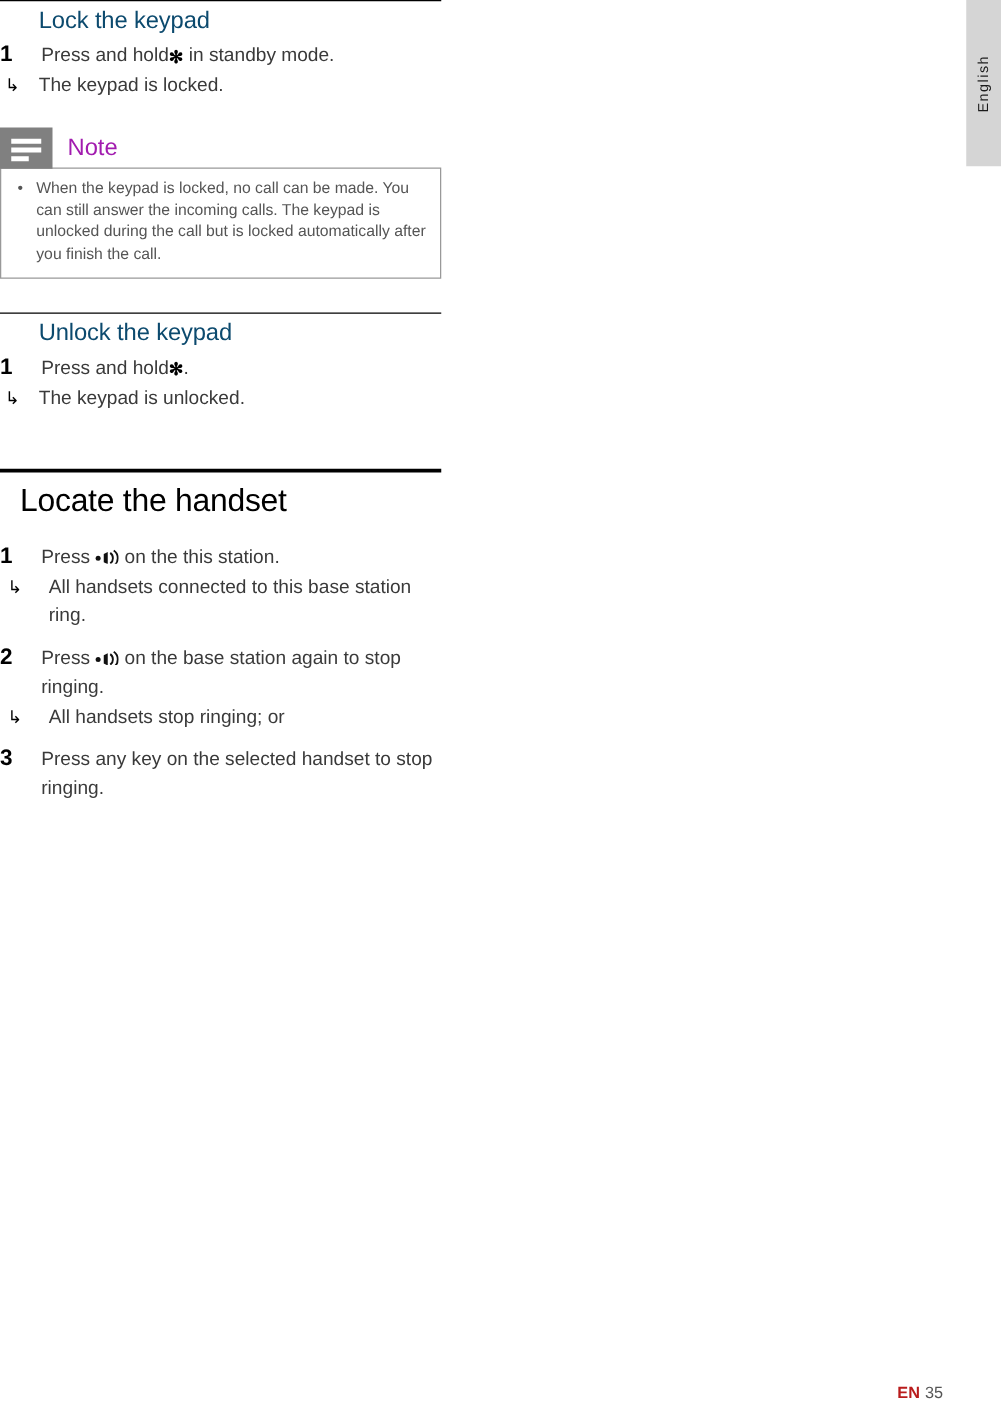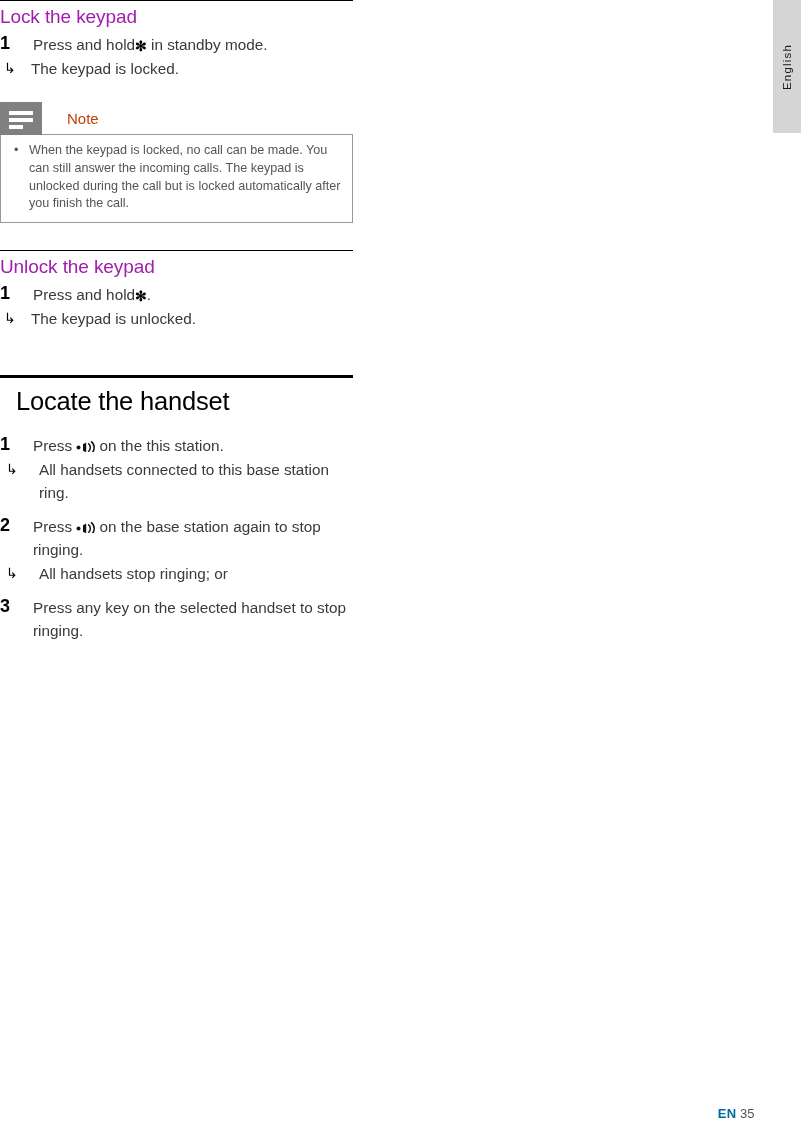--- a/index.html
+++ b/index.html
@@ -54,24 +54,25 @@
   .rule-thick {
     height: 3px;
     background: #000000;
     width: 353px;
     margin: 0;
   }
 
   h2.sec-title {
     font-size: 19px;
     font-weight: 400;
-    color: #a21caf;
-    margin: 5px 0 2px 0;
+    color: #0c4a6e;
+    margin: 5px 0 2px 15px;
     letter-spacing: -0.1px;
     line-height: 1.15;
+    padding-left: 16px;
   }
   h1.chap-title {
     font-size: 25.5px;
     font-weight: 400;
     color: #000000;
     margin: 9px 0 4px 16px;
     letter-spacing: -0.2px;
     line-height: 1.15;
   }
 
@@ -156,24 +157,24 @@
   .note-icon .bar {
     position: absolute;
     background: #ffffff;
     height: 4px;
     left: 9px;
   }
   .note-icon .bar1 { top: 9px;  width: 24px; }
   .note-icon .bar2 { top: 16px; width: 24px; }
   .note-icon .bar3 { top: 23px; width: 14px; }
   .note-label {
-    font-size: 15px;
-    color: #c2410c;
+    font-size: 19px;
+    color: #a21caf;
     line-height: 33px;
-    padding-left: 25px;
+    padding-left: 12px;
   }
   .note-body {
     border: 1px solid #999999;
     border-top: none;
     width: 353px;
     box-sizing: border-box;
     padding: 7px 10px 9px 10px;
     margin-top: -1px;
     border-top: 1px solid #999999;
   }
@@ -201,21 +202,21 @@
   .footer {
     position: absolute;
     left: 0;
     top: 1106px;
     width: 782px;
     text-align: right;
     font-size: 13px;
   }
   .footer .lang-code {
     font-weight: bold;
-    color: #0369a1;
+    color: #b91c1c;
     letter-spacing: 0.3px;
   }
   .footer .page-no {
     color: #555555;
     display: inline-block;
     width: 42px;
     text-align: left;
   }
 </style>
 </head>

